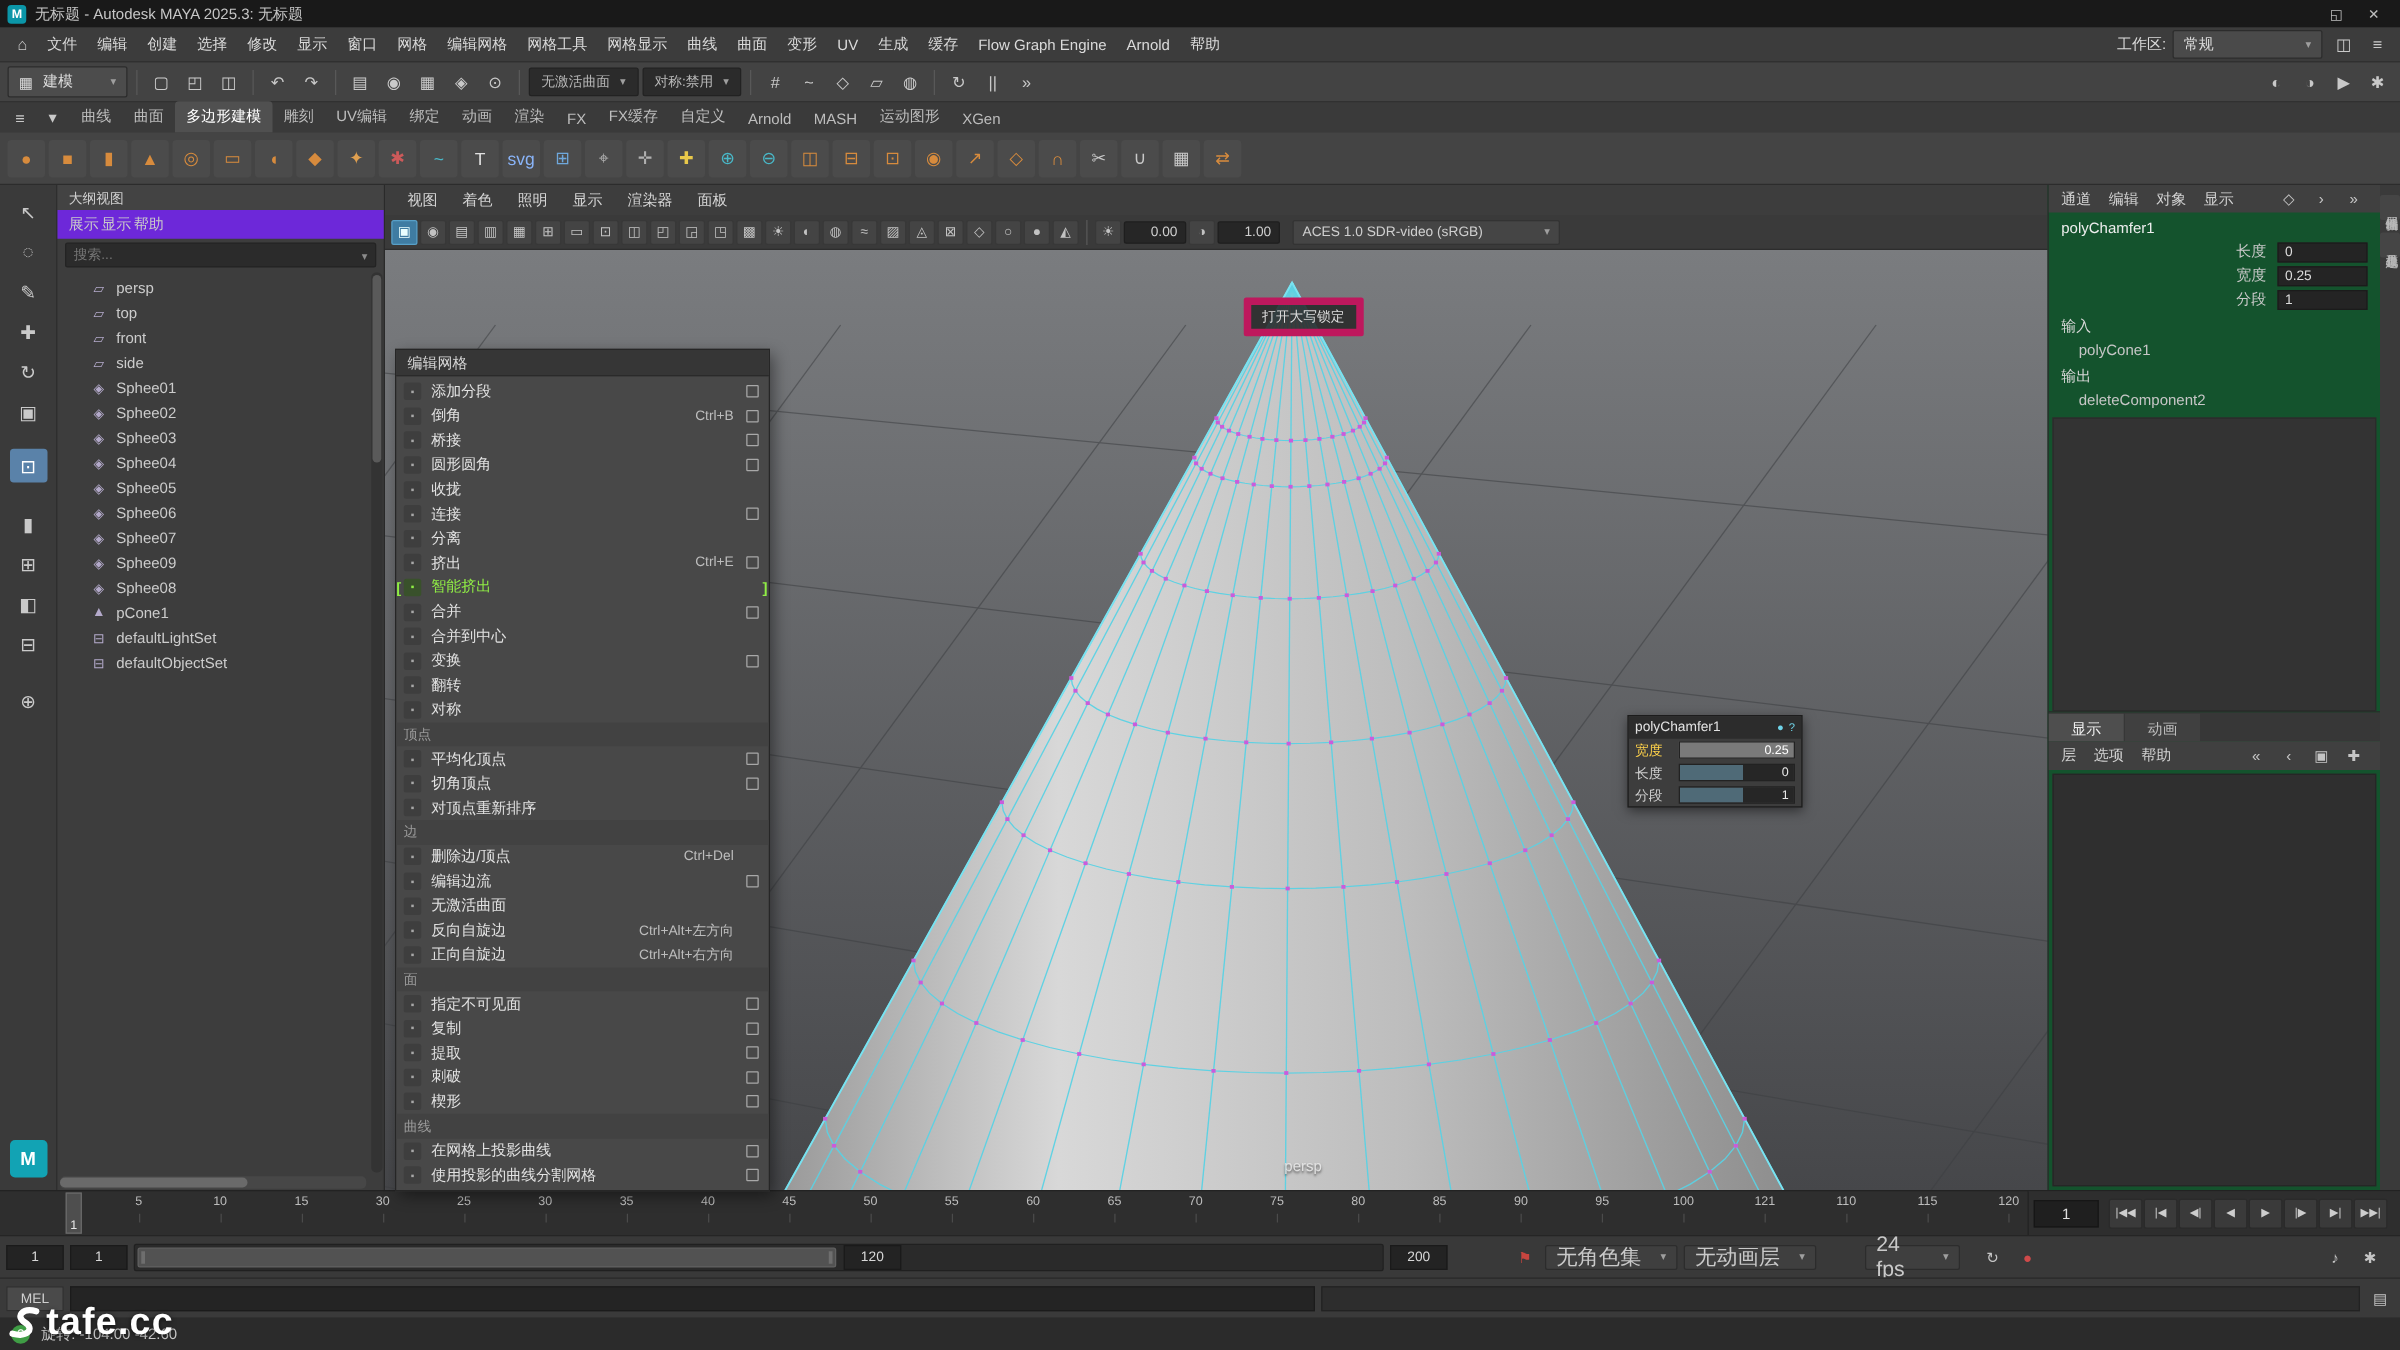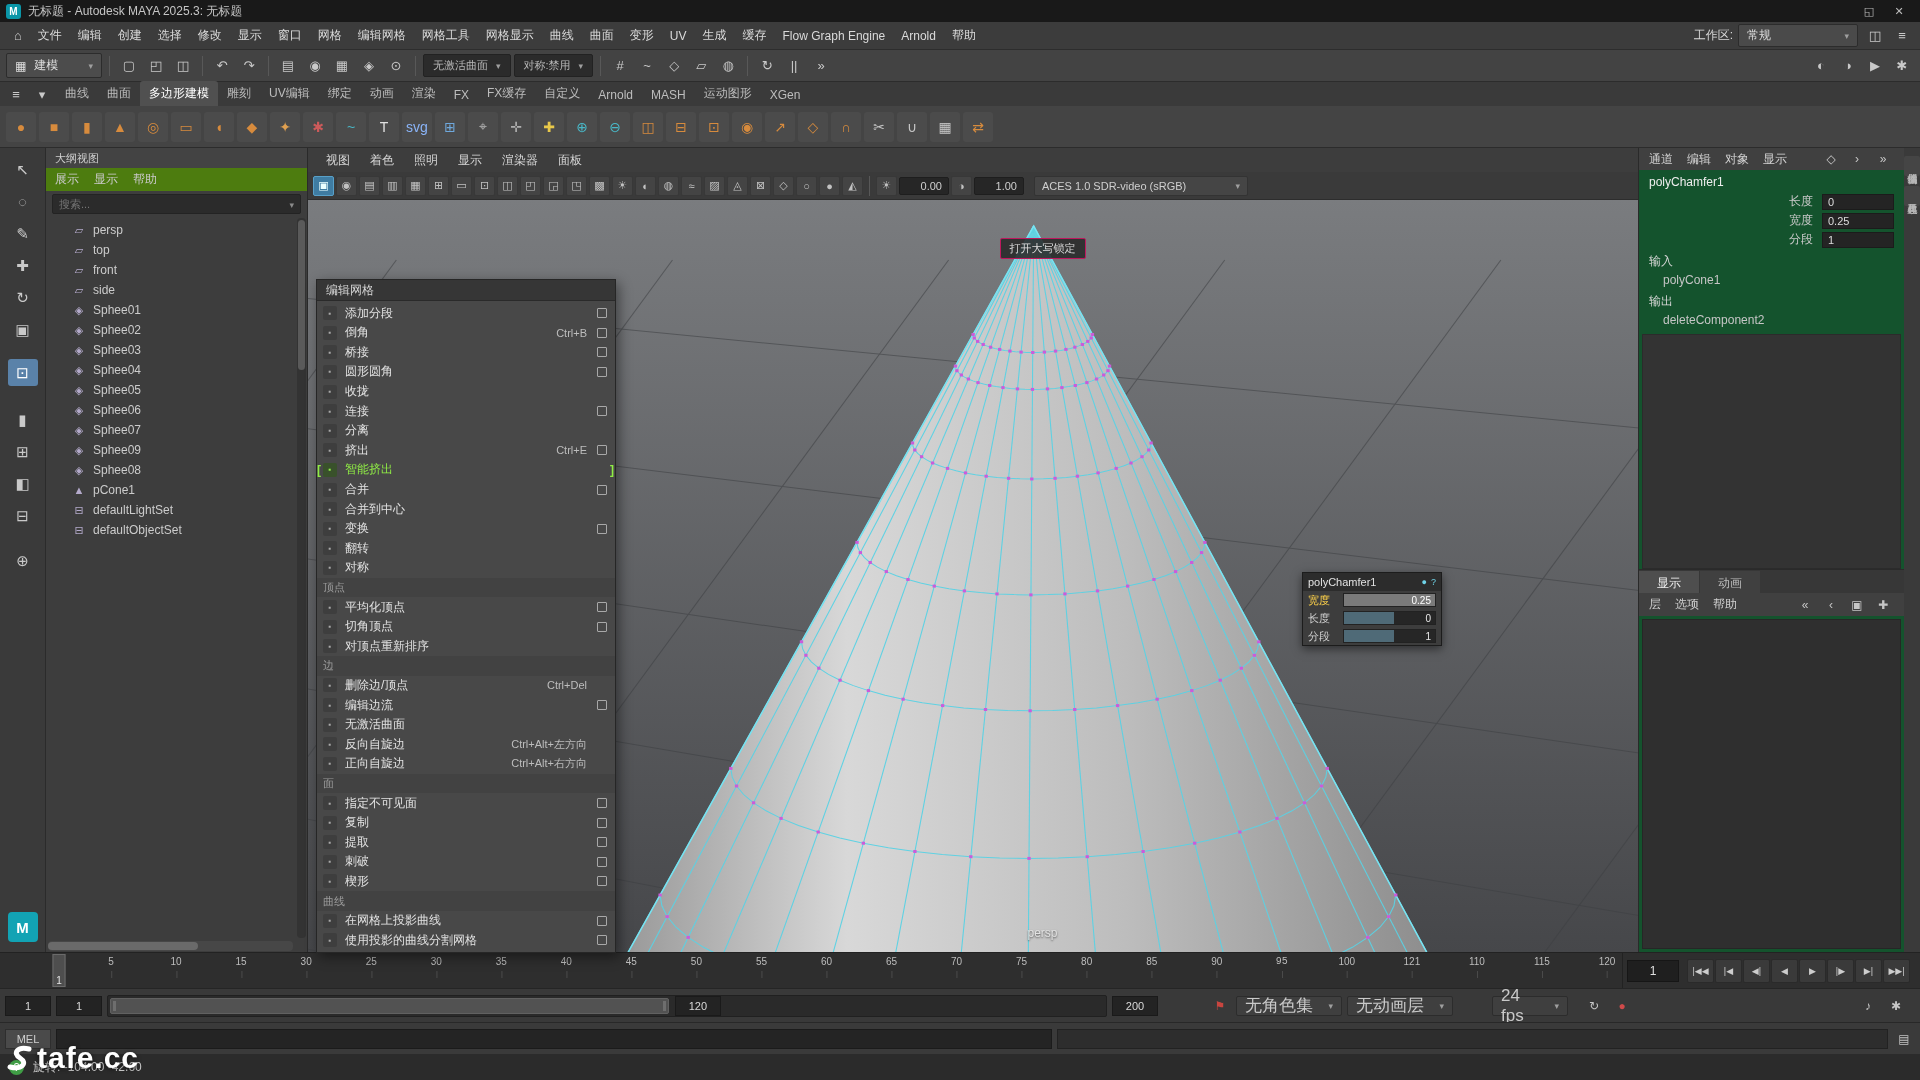--- a/index.html
+++ b/index.html
@@ -37,21 +37,21 @@
 .shelf-ic{width:30px;height:30px;background:#4b4b4b;border-radius:3px;display:flex;align-items:center;justify-content:center;font-size:14px}
 
 #workarea{position:absolute;top:148px;left:0;right:0;bottom:128px}
 #toolbox{position:absolute;left:0;top:0;bottom:0;width:46px;background:#3a3a3a;border-right:1px solid #2b2b2b;display:flex;flex-direction:column;align-items:center;padding-top:8px;gap:10px}
 .tool-ic{width:30px;height:27px;display:flex;align-items:center;justify-content:center;font-size:15px;color:#c9c9c9;border-radius:3px}
 .tool-ic.active{background:#5a82a9;color:#fff}
 .maya-badge{margin-top:auto;margin-bottom:10px;width:30px;height:30px;background:#12a3b4;border-radius:4px;color:#fff;font-weight:bold;font-size:15px;display:flex;align-items:center;justify-content:center}
 
 #outliner{position:absolute;left:46px;width:262px;top:0;bottom:0;background:#3d3d3d;border-right:1px solid #2a2a2a;display:flex;flex-direction:column}
 .ol-title{height:20px;background:#434343;color:#cfcfcf;font-size:11px;padding:3px 9px}
-.ol-menus{display:flex;gap:15px;padding:3px 9px;color:#c9c9c9;background:#4d7c0f}
+.ol-menus{display:flex;gap:2px;padding:3px 9px;color:#c9c9c9;background:#6d28d9}
 .ol-search{margin:3px 6px;height:20px;background:#2b2b2b;border:1px solid #232323;border-radius:2px;display:flex;align-items:center;padding:0 6px;gap:4px}
 .ol-search input{flex:1;background:none;border:none;color:#bbb;font-size:11px;outline:none;font-family:inherit}
 .dd-ar::after{content:"▾";font-size:9px;color:#8b8b8b}
 .ol-list{flex:1;overflow:hidden;padding-top:3px;position:relative}
 .ol-row{height:20px;display:flex;align-items:center;gap:7px;padding-left:26px;color:#cccccc}
 .ol-row .ic{width:14px;text-align:center;font-size:11px;color:#b4aacb}
 .ol-scroll{position:absolute;right:1px;top:70px;bottom:14px;width:9px;background:#333;border-radius:4px}
 .ol-scroll .thumb{width:7px;height:150px;margin:2px auto 0;background:#5a5a5a;border-radius:4px}
 .ol-hscroll{position:absolute;left:2px;right:14px;bottom:1px;height:10px;background:#474747;border-radius:4px}
 .ol-hscroll .thumb{width:150px;height:8px;margin-top:1px;background:#6a6a6a;border-radius:4px}
@@ -59,21 +59,21 @@
 #viewport{position:absolute;left:308px;width:1470px;top:0;bottom:0;display:flex;flex-direction:column;border-right:1px solid #2a2a2a}
 .vp-menus{height:24px;background:#3d3d3d;display:flex;align-items:center;gap:2px;padding:0 9px;color:#d5d5d5}
 .vp-menu-item{padding:3px 9px}
 .vp-icons{height:28px;background:#3a3a3a;border-bottom:1px solid #2d2d2d;display:flex;align-items:center;gap:2px;padding:0 5px}
 .vpi{width:21px;height:20px;background:#444;border:1px solid #383838;border-radius:2px;display:flex;align-items:center;justify-content:center;font-size:11px;color:#c2c2c2}
 .vpi.active{background:#3f7ca2;color:#eaffff;border-color:#58a0c8}
 .vp-num{width:50px;height:18px;background:#262626;border:1px solid #1e1e1e;border-radius:2px;color:#cfcfcf;font-size:11px;display:flex;align-items:center;justify-content:flex-end;padding:0 6px}
 .vp-cs{width:214px;height:20px;background:#454545;border:1px solid #333;border-radius:2px;color:#cfcfcf;font-size:11px;padding:0 7px;margin-left:8px}
 .vp-canvas{flex:1;position:relative;overflow:hidden}
 #cone-svg{position:absolute;left:0;top:0;width:100%;height:100%}
-#capslock{position:absolute;top:38px;left:50%;transform:translateX(-50%);background:rgba(40,40,40,.88);border:1px solid #be185d;color:#ddd;font-size:11px;padding:2px 9px;border-radius:2px}
+#capslock{position:absolute;top:38px;left:50%;transform:translateX(-50%);background:rgba(40,40,40,.88);border:6px solid #be185d;color:#ddd;font-size:11px;padding:2px 9px;border-radius:2px}
 #viewcube{position:absolute;top:16px;right:26px;width:70px;height:64px}
 .vc-top{position:absolute;left:13px;top:0;width:46px;height:13px;background:#d7d9da;border:1px solid #9aa0a4;transform:skewX(-45deg)}
 .vc-face{position:absolute;left:6px;top:13px;width:52px;height:46px;background:#c3c6c8;border:1px solid #9aa0a4;display:flex;align-items:center;justify-content:center;color:#5f6469;font-size:14px}
 .vc-right{position:absolute;left:58px;top:7px;width:9px;height:46px;background:#a9adb0;border:1px solid #9aa0a4;transform:skewY(-48deg)}
 #persp-label{position:absolute;bottom:12px;left:50%;transform:translateX(-50%);color:#e2e2e2;font-size:12px;text-shadow:0 1px 2px rgba(0,0,0,.6)}
 
 #hud{position:absolute;left:994px;top:372px;width:140px;background:#3d3d3d;border:1px solid #1c1c1c;box-shadow:0 3px 9px rgba(0,0,0,.5);font-size:11px;z-index:10}
 .hud-head{height:18px;background:#2c2c2c;display:flex;align-items:center;padding:0 5px;color:#e2e2e2;gap:4px}
 .hud-head .row{margin-left:auto}
 .hic{font-size:9px;color:#6fd3e8}
@@ -951,21 +951,21 @@
       <span class="tick" style="left: 37.1901%;">45</span>
       <span class="tick" style="left: 41.3223%;">50</span>
       <span class="tick" style="left: 45.4545%;">55</span>
       <span class="tick" style="left: 49.5868%;">60</span>
       <span class="tick" style="left: 53.719%;">65</span>
       <span class="tick" style="left: 57.8512%;">70</span>
       <span class="tick" style="left: 61.9835%;">75</span>
       <span class="tick" style="left: 66.1157%;">80</span>
       <span class="tick" style="left: 70.2479%;">85</span>
       <span class="tick" style="left: 74.3802%;">90</span>
-      <span class="tick" style="left: 78.5124%; font-family: Liberation Mono, monospace;">95</span>
+      <span class="tick" style="left: 78.5124%;">95</span>
       <span class="tick" style="left: 82.6446%;">100</span>
       <span class="tick" style="left: 86.7769%;">121</span>
       <span class="tick" style="left: 90.9091%;">110</span>
       <span class="tick" style="left: 95.0413%;">115</span>
       <span class="tick" style="left: 99.1736%;">120</span>
     </div>
   <div class="tl-right">
     <div class="tl-field">1</div>
     <div id="pb-buttons" class="row" style="gap:1px">
         <span class="pb-btn">|◀◀</span>

